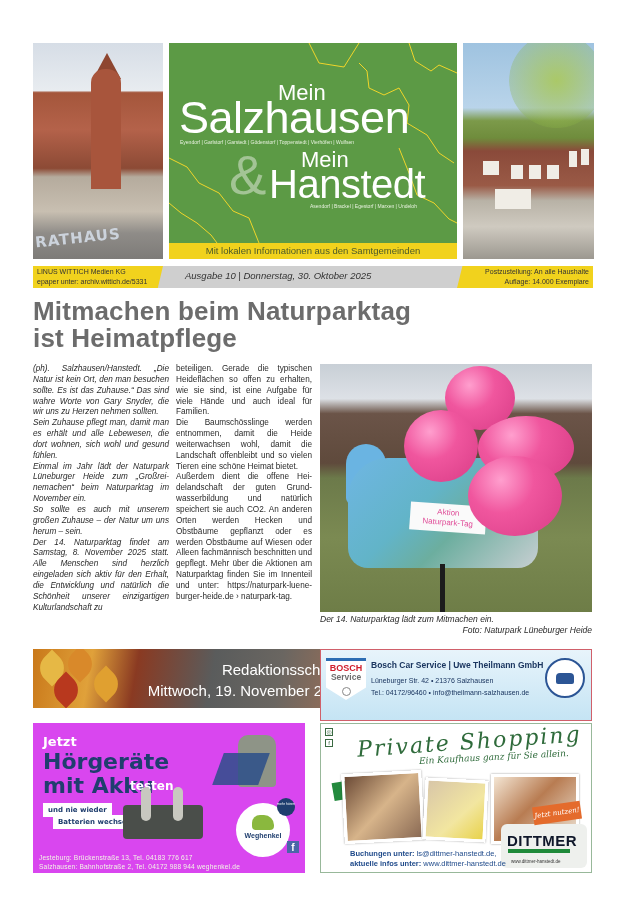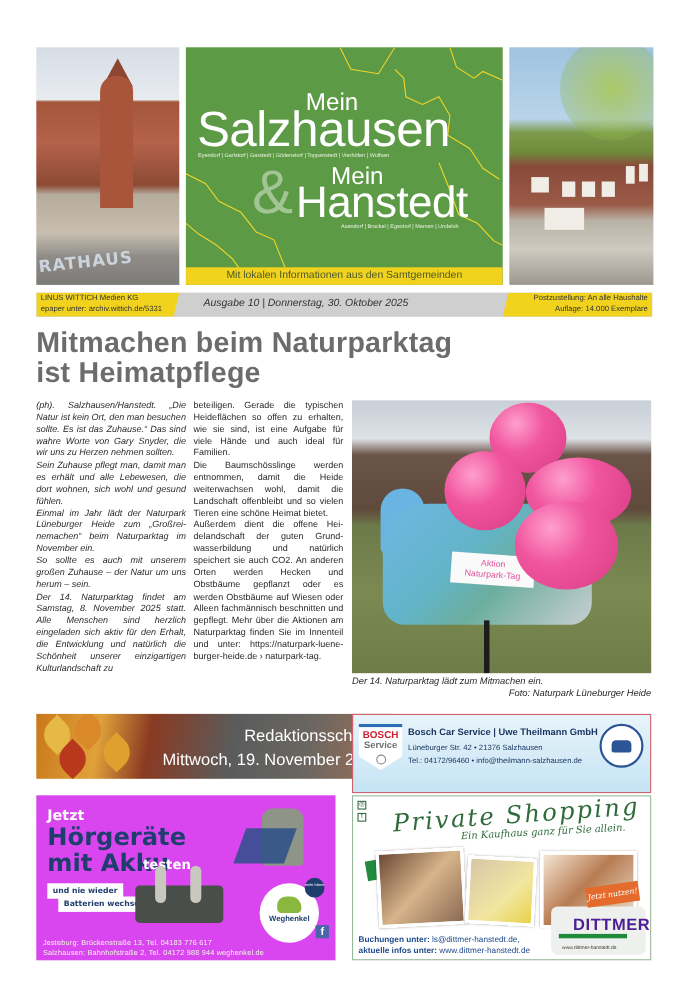--- a/index.html
+++ b/index.html
@@ -109,27 +109,27 @@
   .d-title { position: absolute; left: 36px; top: 5px; font: italic 22px "DejaVu Serif", serif; color: #2f6b3b; letter-spacing: 2px; transform: rotate(-4deg); white-space: nowrap; }
   .d-sub { position: absolute; left: 98px; top: 28px; font: italic 9px "DejaVu Serif", serif; color: #2f6b3b; transform: rotate(-3deg); white-space: nowrap; }
   .d-photo { position: absolute; background: #fff; border: 3px solid #fff; box-shadow: 0 0 2px rgba(0,0,0,0.4); }
   .d-ph1 { left: 22px; top: 48px; width: 80px; height: 70px; transform: rotate(-3deg); background: linear-gradient(135deg, #6b4a36, #d7b48a 50%, #8a6a54); }
   .d-ph2 { left: 103px; top: 55px; width: 63px; height: 62px; transform: rotate(3deg); background: linear-gradient(135deg, #d8c6a8, #f2e6a0 60%, #e8d24a); }
   .d-ph3 { left: 170px; top: 50px; width: 88px; height: 70px; background: linear-gradient(135deg, #f4e6d4, #b87c52 45%, #efe6d8); }
   .d-greentag { position: absolute; left: 12px; top: 58px; width: 14px; height: 18px; background: #238a3e; transform: rotate(-10deg); }
   .d-orange { position: absolute; left: 212px; top: 80px; width: 48px; height: 18px; background: #e46b2c; color: #fff; font: italic 7px "DejaVu Serif", serif;
     text-align: center; line-height: 18px; transform: rotate(-8deg); }
   .d-tag { position: absolute; left: 180px; top: 100px; width: 86px; height: 44px; background: #eef0ed; border-radius: 6px; }
-  .d-logo { position: absolute; left: 200px; top: 108px; font: bold 15px "Liberation Sans", sans-serif; color: #4c1d95; letter-spacing: 0.5px; }
+  .d-logo { position: absolute; left: 186px; top: 108px; font: bold 15px "Liberation Sans", sans-serif; color: #0f172a; letter-spacing: 0.5px; }
   .d-logo-sub { position: absolute; left: 187px; top: 125px; width: 62px; height: 4px; background: #1f8a3a; }
   .d-url { position: absolute; left: 190px; top: 135px; font-size: 4.5px; color: #333; }
   .d-book1, .d-book2 { position: absolute; left: 5px; font: 7.5px "Liberation Sans", sans-serif; color: #1f4a8a; white-space: nowrap; }
   .d-book1 { top: 125px; }
   .d-book2 { top: 135px; }
-  .d-book1 b, .d-book2 b { color: #1f4a8a; }
+  .d-book1 b, .d-book2 b { color: #1f4a8a; margin-left: 24px; }
 </style>
 </head>
 <body>
 
 <div class="photo photo-left">
   <div class="tower-roof"></div>
   <div class="tower"></div>
   <div class="graffiti">RATHAUS</div>
 </div>
 

